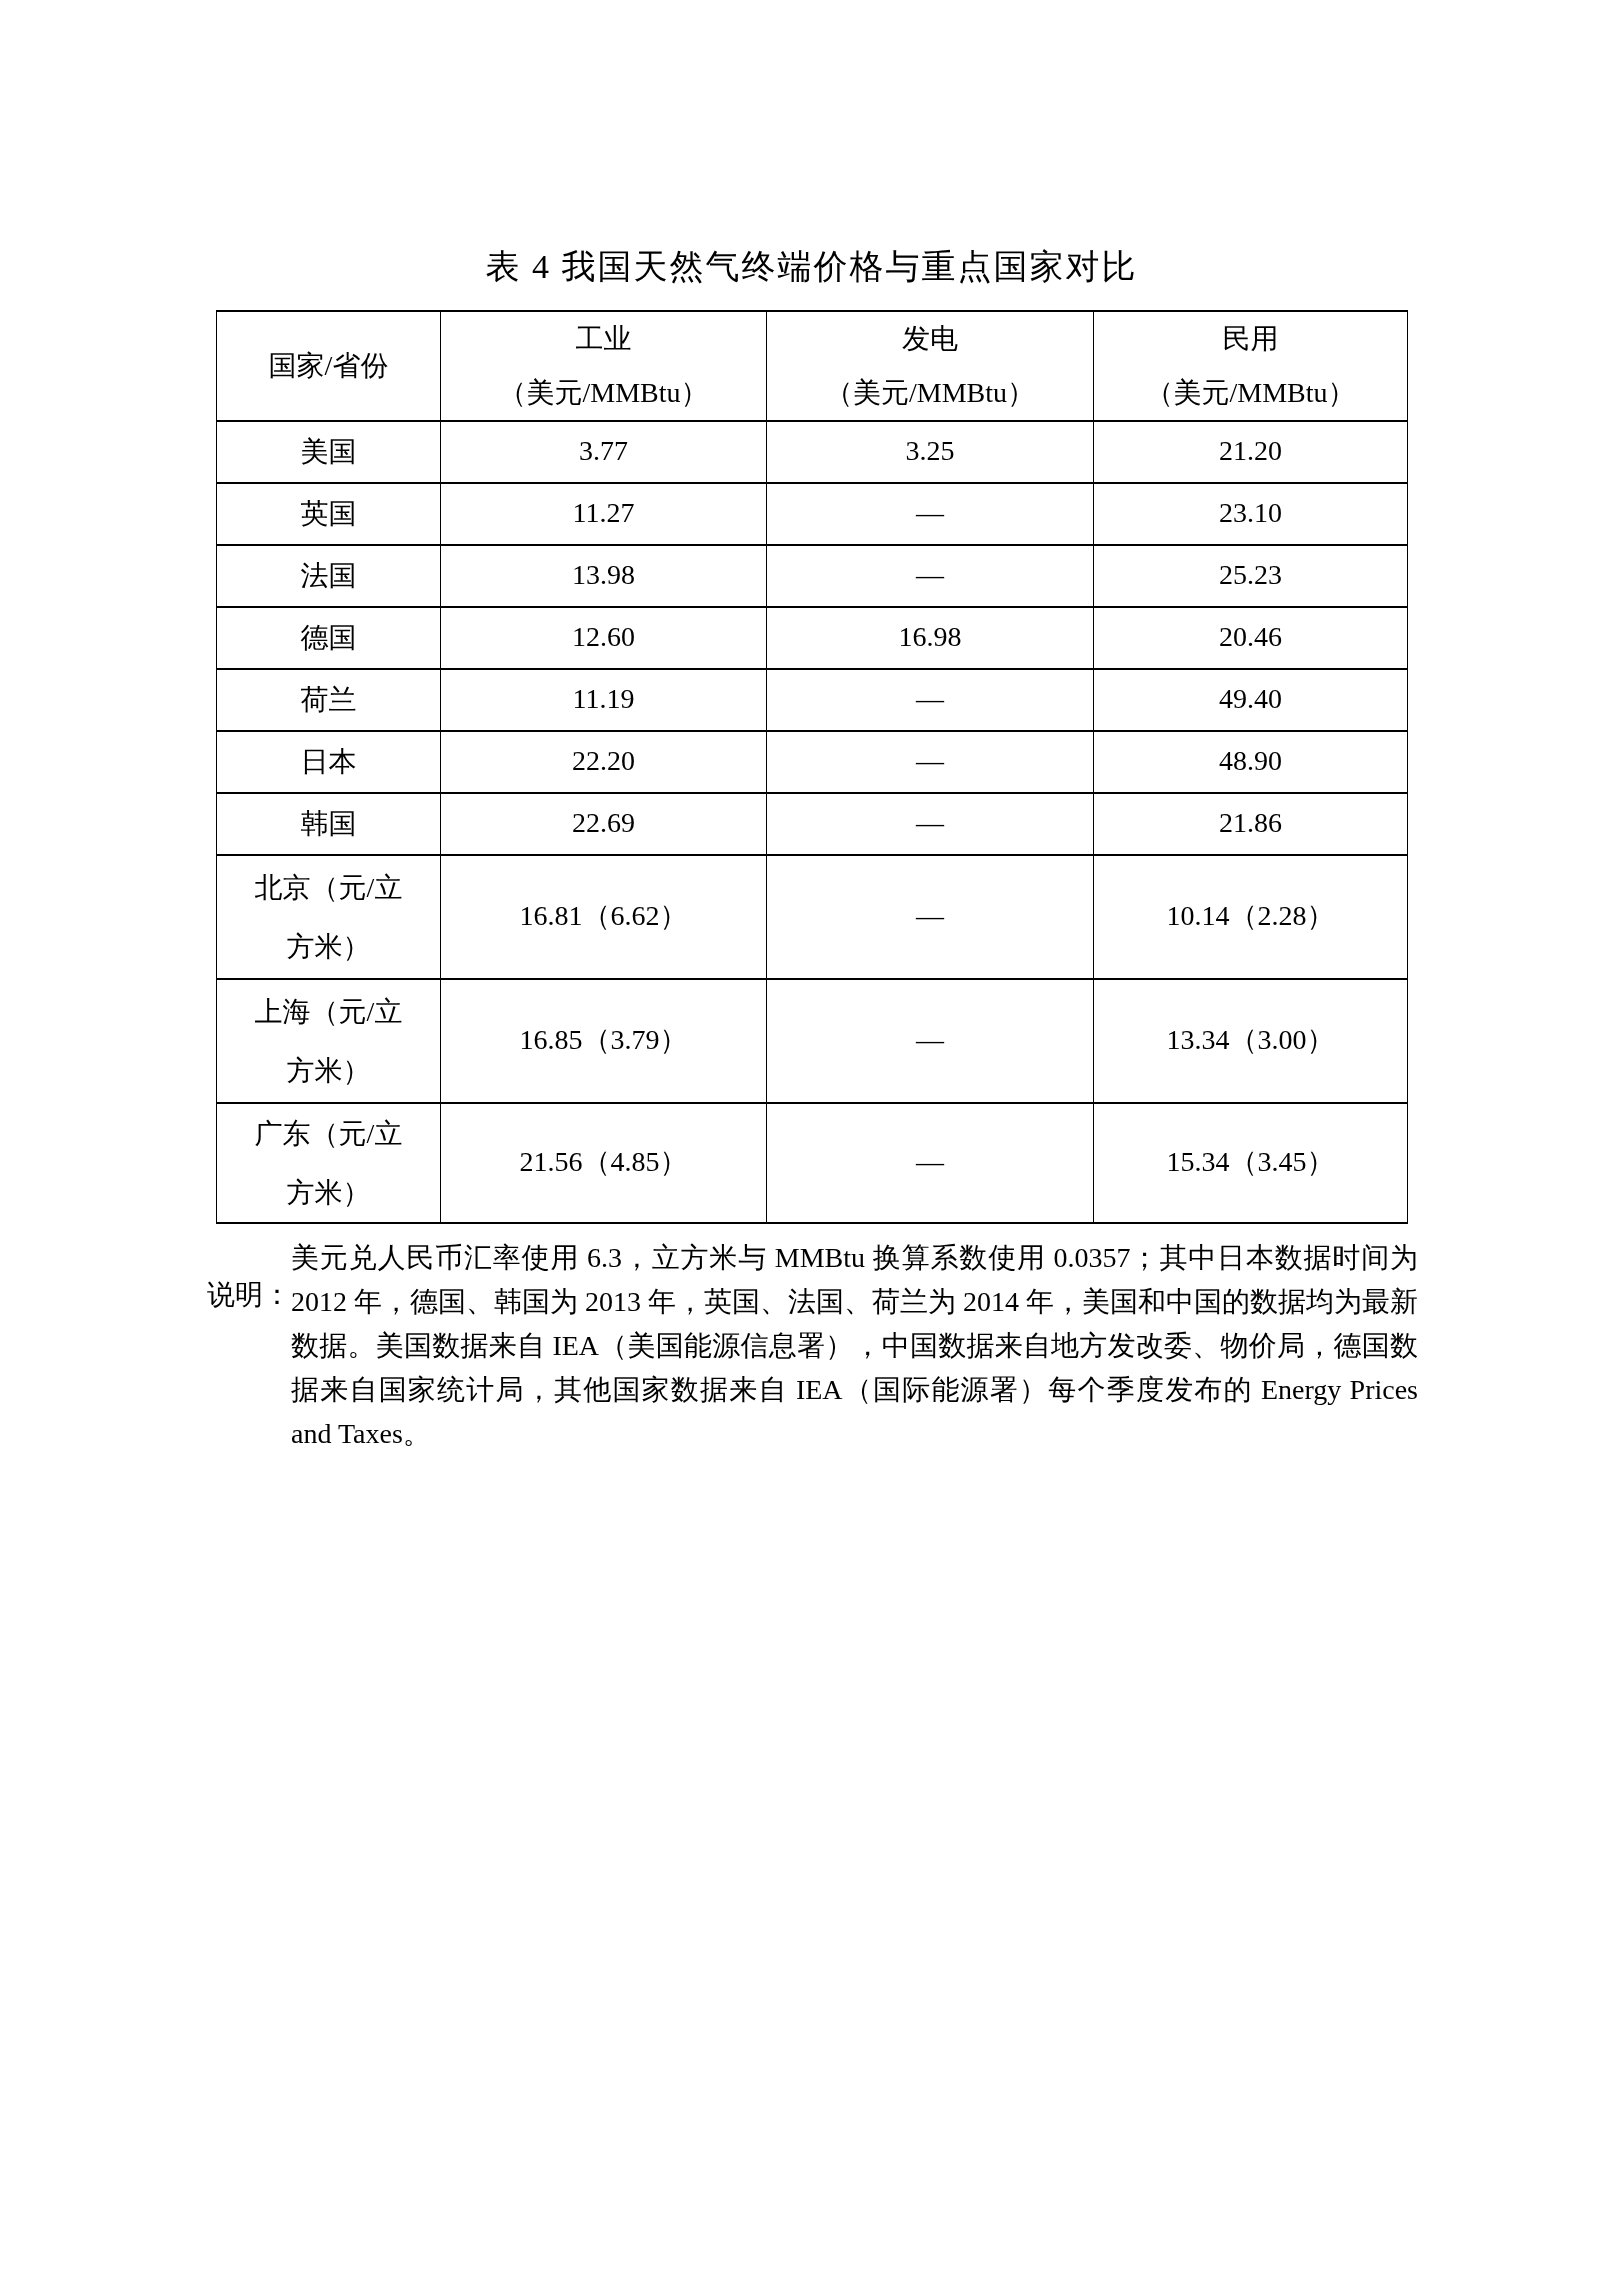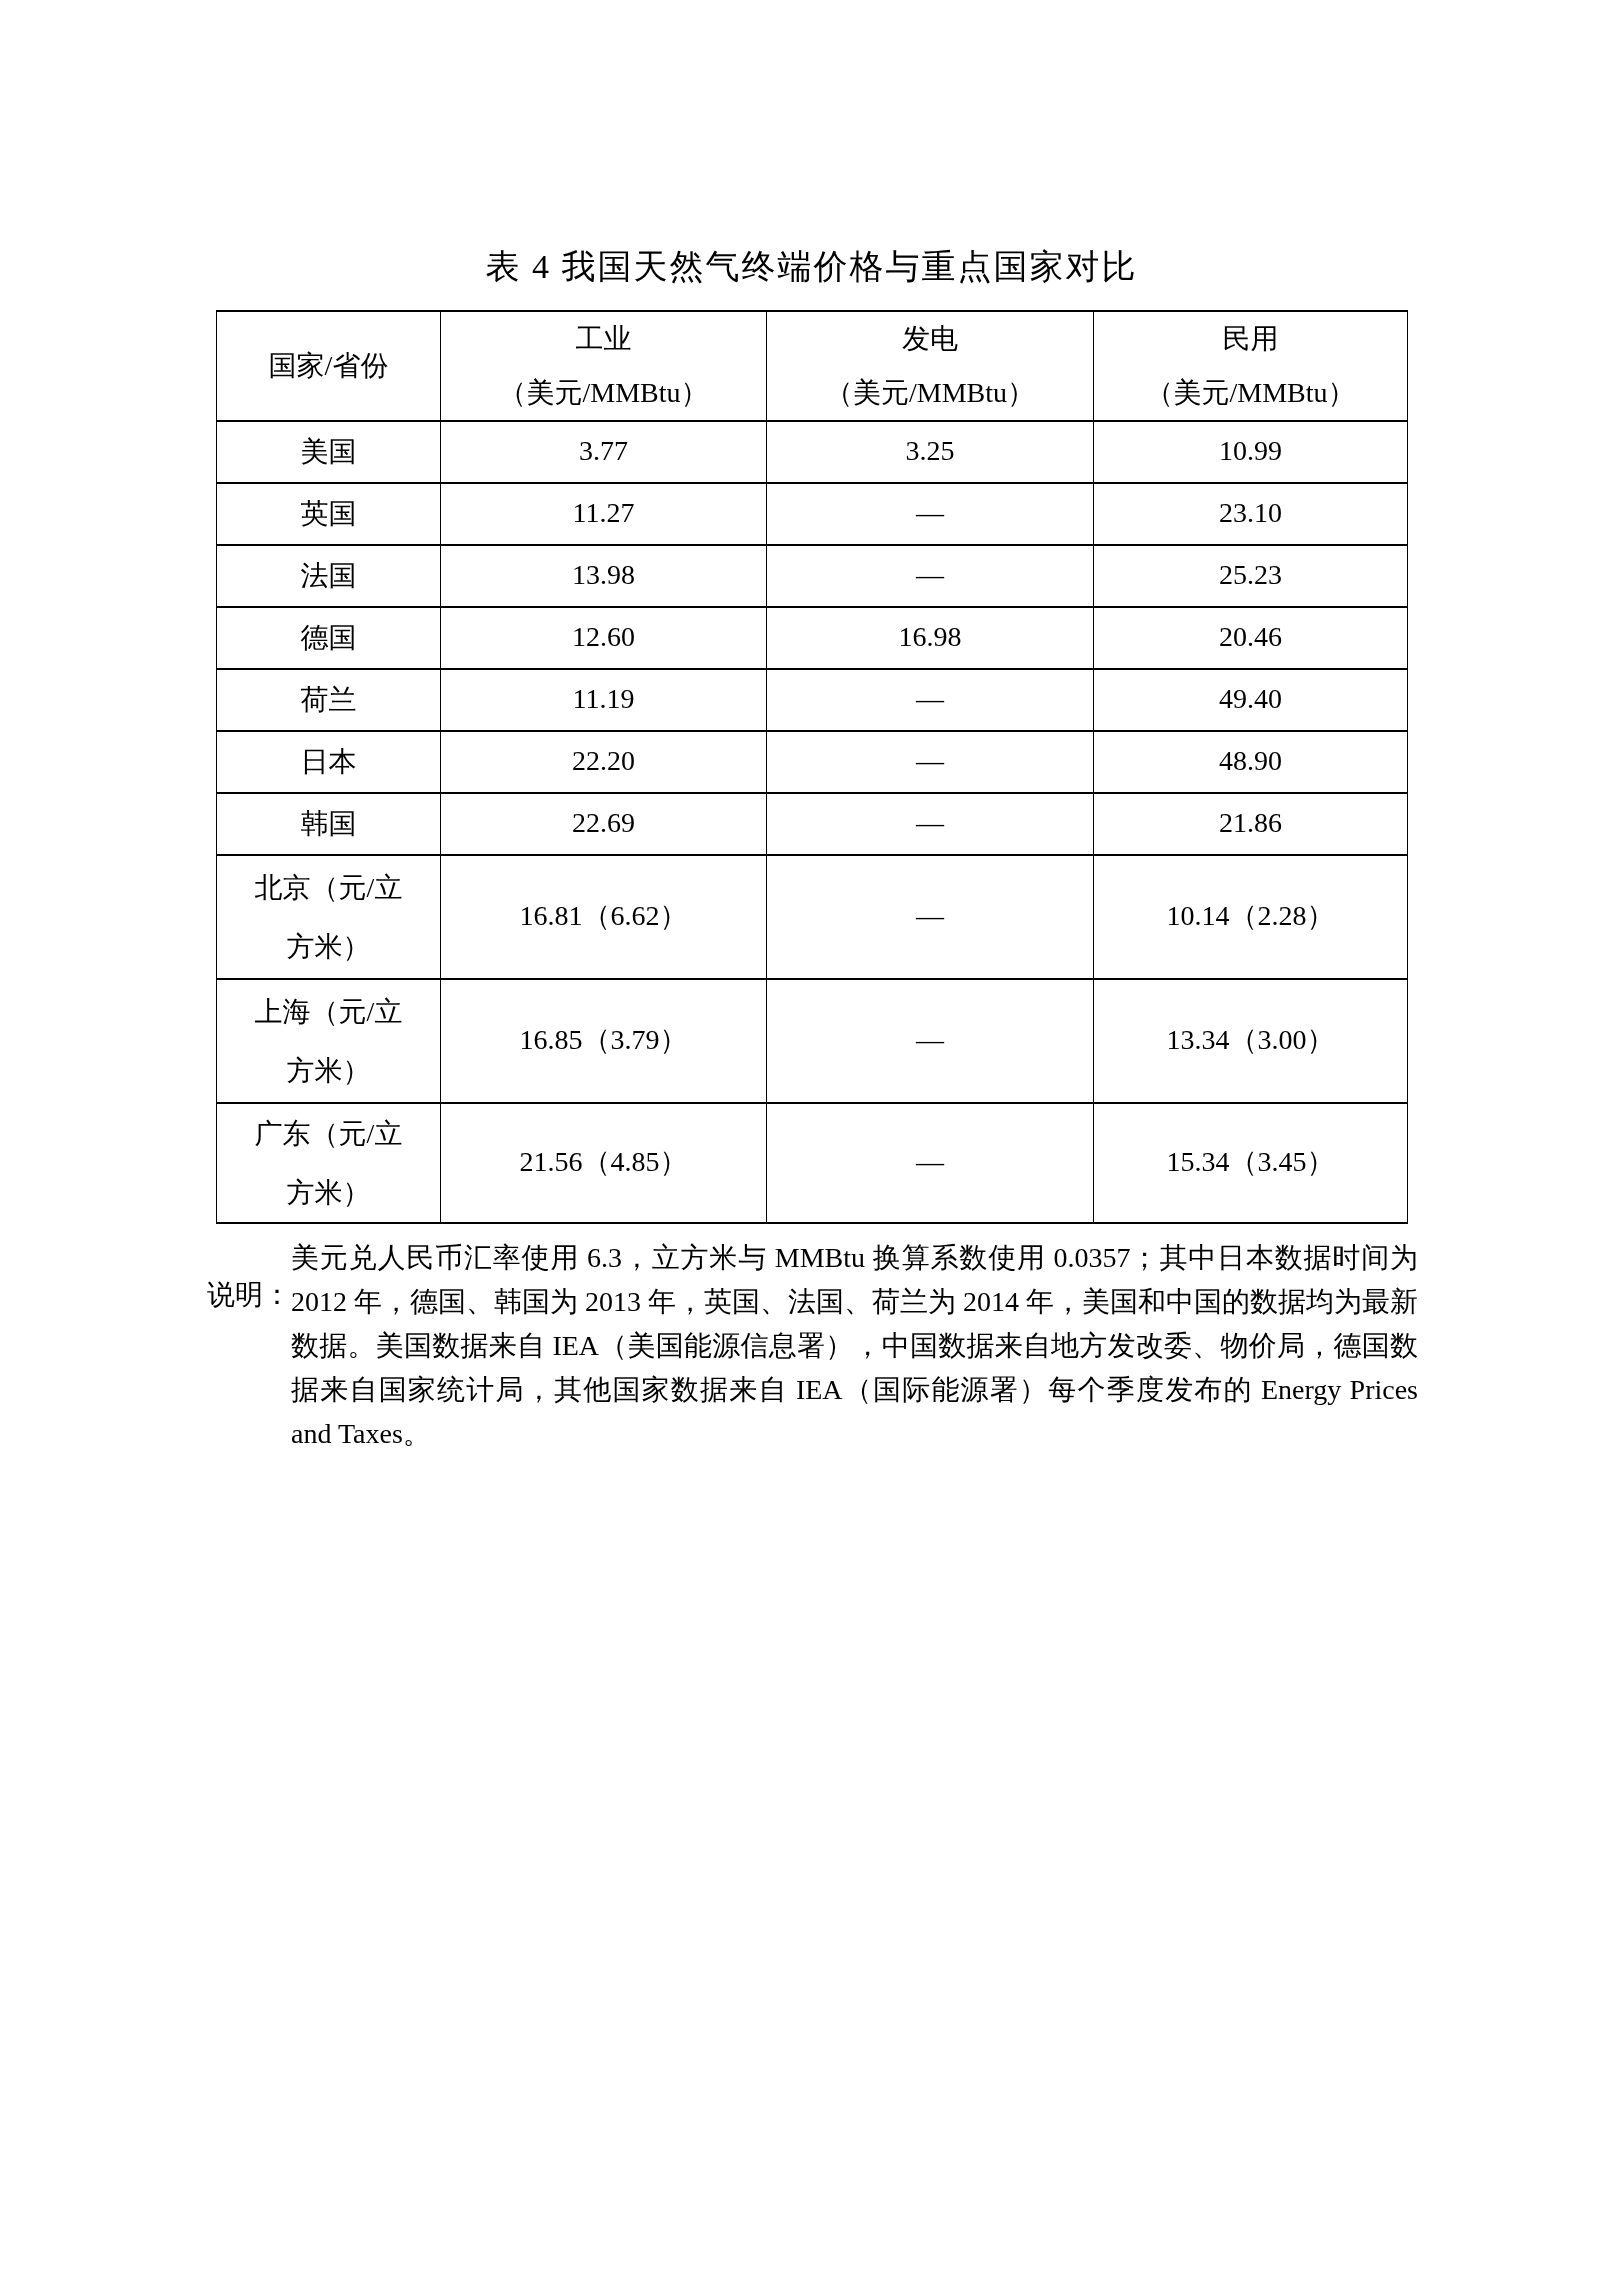--- a/index.html
+++ b/index.html
@@ -107,21 +107,21 @@
           <span class="h-label">民用</span>
           <span class="h-unit">（美元/MMBtu）</span>
         </th>
       </tr>
     </thead>
     <tbody>
       <tr class="r-std">
         <td class="name-cell">美国</td>
         <td class="num-cell">3.77</td>
         <td class="num-cell">3.25</td>
-        <td class="num-cell">10.99</td>
+        <td class="num-cell">21.20</td>
       </tr>
       <tr class="r-std">
         <td class="name-cell">英国</td>
         <td class="num-cell">11.27</td>
         <td class="num-cell">—</td>
         <td class="num-cell">23.10</td>
       </tr>
       <tr class="r-std">
         <td class="name-cell">法国</td>
         <td class="num-cell">13.98</td>

